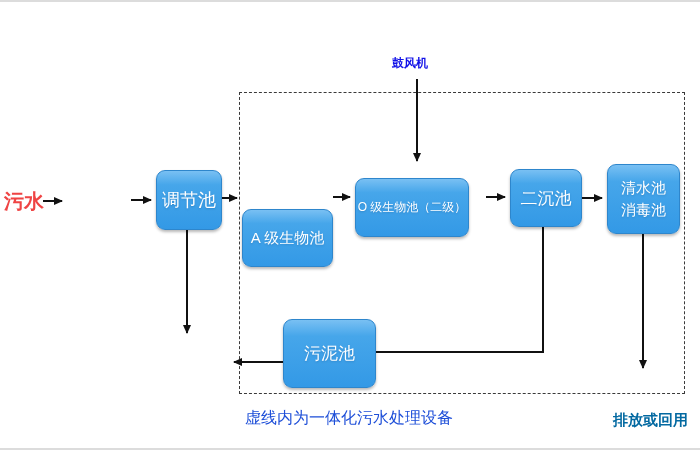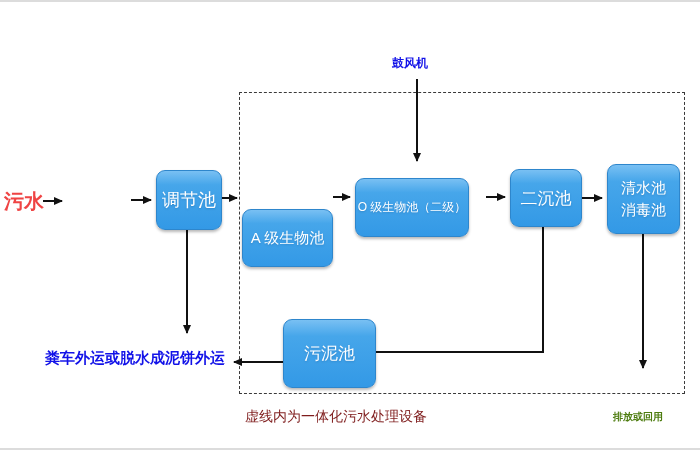--- a/index.html
+++ b/index.html
@@ -32,22 +32,22 @@
   #node-a-bio           { left:242px; top:166px; width:91px;  height:58px; font-size:15px;margin-top:41px; }
   #node-o-bio           { left:355px; top:164px; width:114px; height:59px; font-size:12px;margin-top:12px; }
   #node-secondary-sed   { left:510px; top:167px; width:72px;  height:58px; font-size:17px; }
   #node-clean-water     { left:607px; top:162px; width:73px;  height:70px; font-size:15px; line-height:1.5; }
   #node-sludge          { left:283px; top:317px; width:93px;  height:69px; font-size:17px; }
   
   .lbl { position:absolute; z-index:4; line-height:1.2; }
   #label-influent    { left:4px;   top:187px; font-size:20px; font-weight:700; color:#ef4444; }
   #label-blower      { left:392px; top:54px;  font-size:12px; font-weight:700; color:#1212e8; }
   #label-sludge-out  { left:45px;  top:347px; font-size:15px; font-weight:600; color:#1212e8; }
-  #label-caption     { left:245px; top:406px; font-size:14px; font-weight:400; color:#7f1d1d; }
-  #label-discharge   { left:613px; top:409px; font-size:10px; font-weight:600; color:#4d7c0f; }
+  #label-caption     { left:245px; top:406px; font-size:16px; font-weight:400; color:#1d4ed8; }
+  #label-discharge   { left:613px; top:409px; font-size:15px; font-weight:600; color:#0369a1; }
 </style>
 </head>
 <body>
 
 <div id="canvas">
 
   <div id="dashed-box"></div>
 
   <svg id="arrows" viewBox="0 0 700 450" xmlns="http://www.w3.org/2000/svg">
     <defs>
@@ -85,17 +85,16 @@
   <div class="node" id="node-clean-water">
     <span>清水池
 消毒池</span>
   </div>
   <div class="node" id="node-sludge">
     <span>污泥池</span>
   </div>
 
   <div class="lbl" id="label-influent">污水</div>
   <div class="lbl" id="label-blower">鼓风机</div>
-  <div class="lbl" id="label-sludge-out">粪车外运或脱水成泥饼外运</div>
   <div class="lbl" id="label-caption">虚线内为一体化污水处理设备</div>
   <div class="lbl" id="label-discharge">排放或回用</div>
 
 </div>
 
 </body></html>

